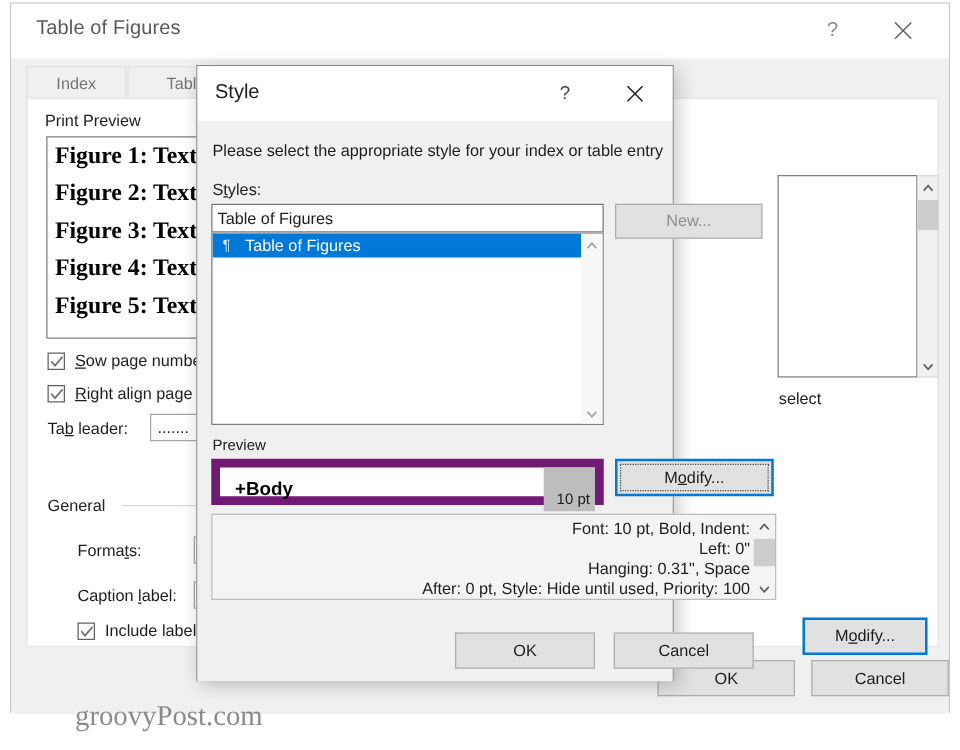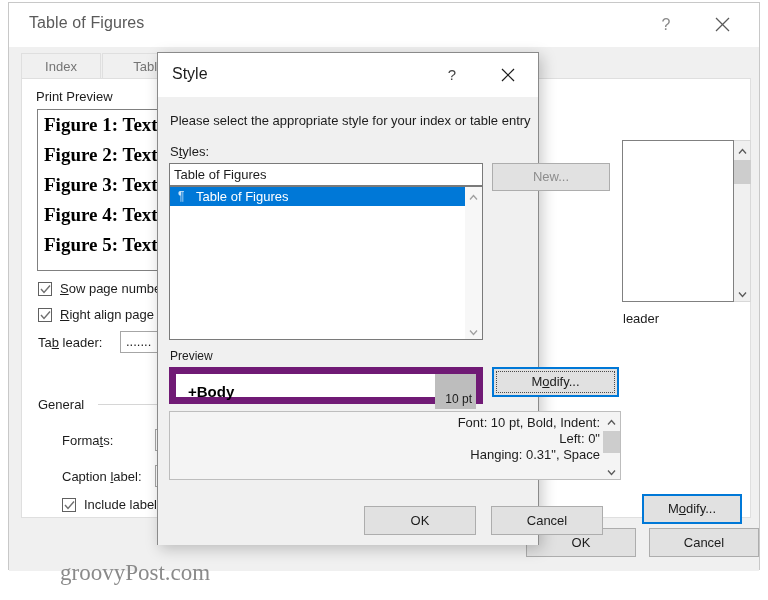--- a/index.html
+++ b/index.html
@@ -543,21 +543,21 @@
               <polyline points="1,5.5 4.5,1.5 8,5.5" fill="none" stroke="#5a5a5a" stroke-width="1.3"></polyline>
             </svg>
           </div>
           <div class="thumb" style="top:19px; height:24px;"></div>
           <div class="arrow down">
             <svg width="9" height="7" viewBox="0 0 9 7" style="margin-top:5px;">
               <polyline points="1,1.5 4.5,5.5 8,1.5" fill="none" stroke="#5a5a5a" stroke-width="1.3"></polyline>
             </svg>
           </div>
         </div>
-        <div style="position:absolute; left:601px; top:232px; font-size:13px; color:#1c1c1c;">leader</div>
+        <div style="position:absolute; left:601px; top:232px; font-size:13px; color:#1c1c1c;">select</div>
 
         <div class="btn focused" style="left:620px; top:415px; width:100px; height:30px; line-height:26px;">
           <span>M<u>o</u>dify...</span>
         </div>
 
       </div>
 
       <div class="btn" style="left:517px; top:481px; width:110px; height:29px; line-height:27px;">
         <span>OK</span>
       </div>
@@ -625,20 +625,21 @@
       <div class="btn focused" style="left:334px; top:270px; width:127px; height:30px; line-height:26px;">
         <div class="dotted"></div>
         <span style="position:relative;">M<u>o</u>dify...</span>
       </div>
 
       <div class="style-desc-box">
         <div class="style-desc-text">
           <div>Font: 10 pt, Bold, Indent:</div>
           <div class="desc-indent">Left:  0"</div>
           <div class="desc-indent">Hanging:  0.31", Space</div>
+          <div class="desc-indent">After:  0 pt, Style: Hide until used, Priority: 100</div>
         </div>
         <div class="vscroll" style="right:0; top:0; height:100%; background:#f4f4f4;">
           <div class="arrow up">
             <svg width="9" height="7" viewBox="0 0 9 7" style="margin-top:5px;">
               <polyline points="1,5.5 4.5,1.5 8,5.5" fill="none" stroke="#5a5a5a" stroke-width="1.3"></polyline>
             </svg>
           </div>
           <div class="thumb" style="top:19px; height:22px;"></div>
           <div class="arrow down">
             <svg width="9" height="7" viewBox="0 0 9 7" style="margin-top:5px;">

